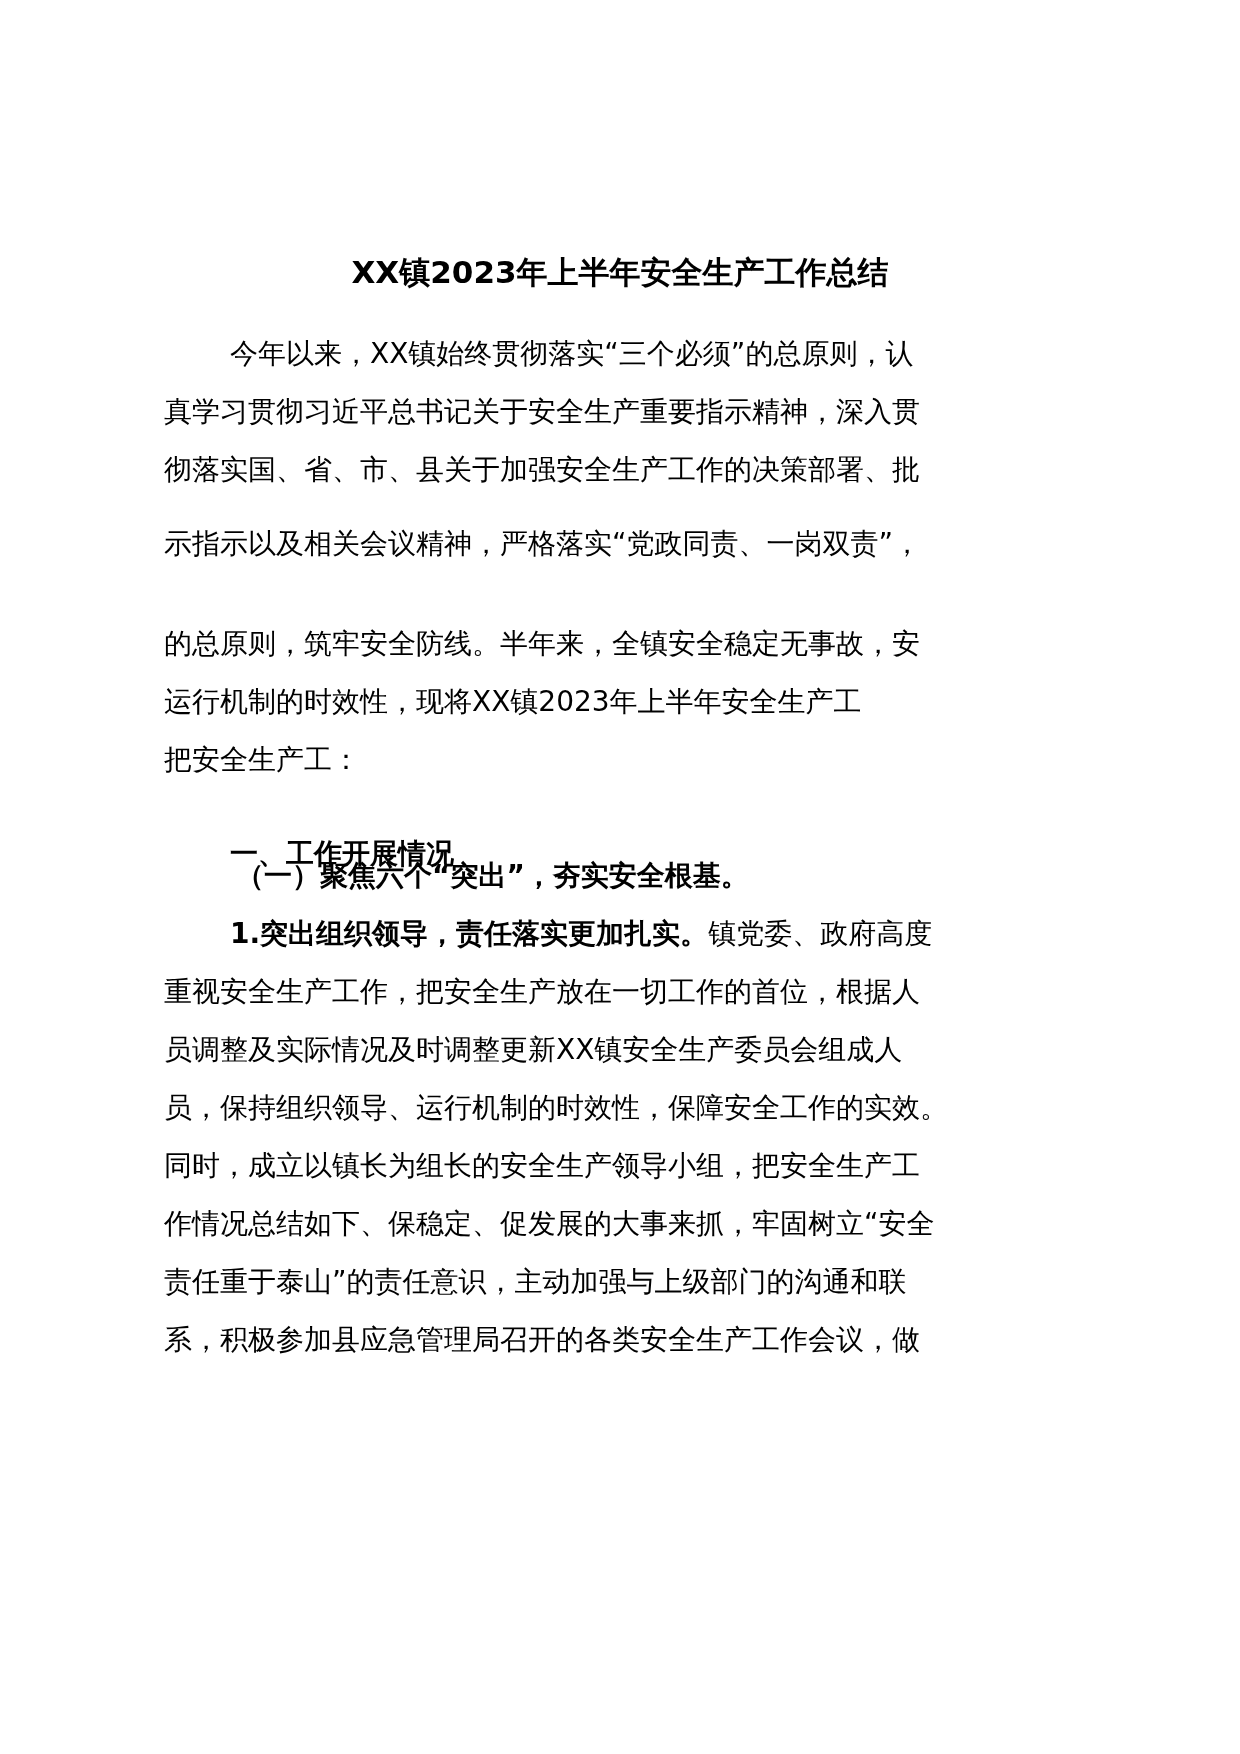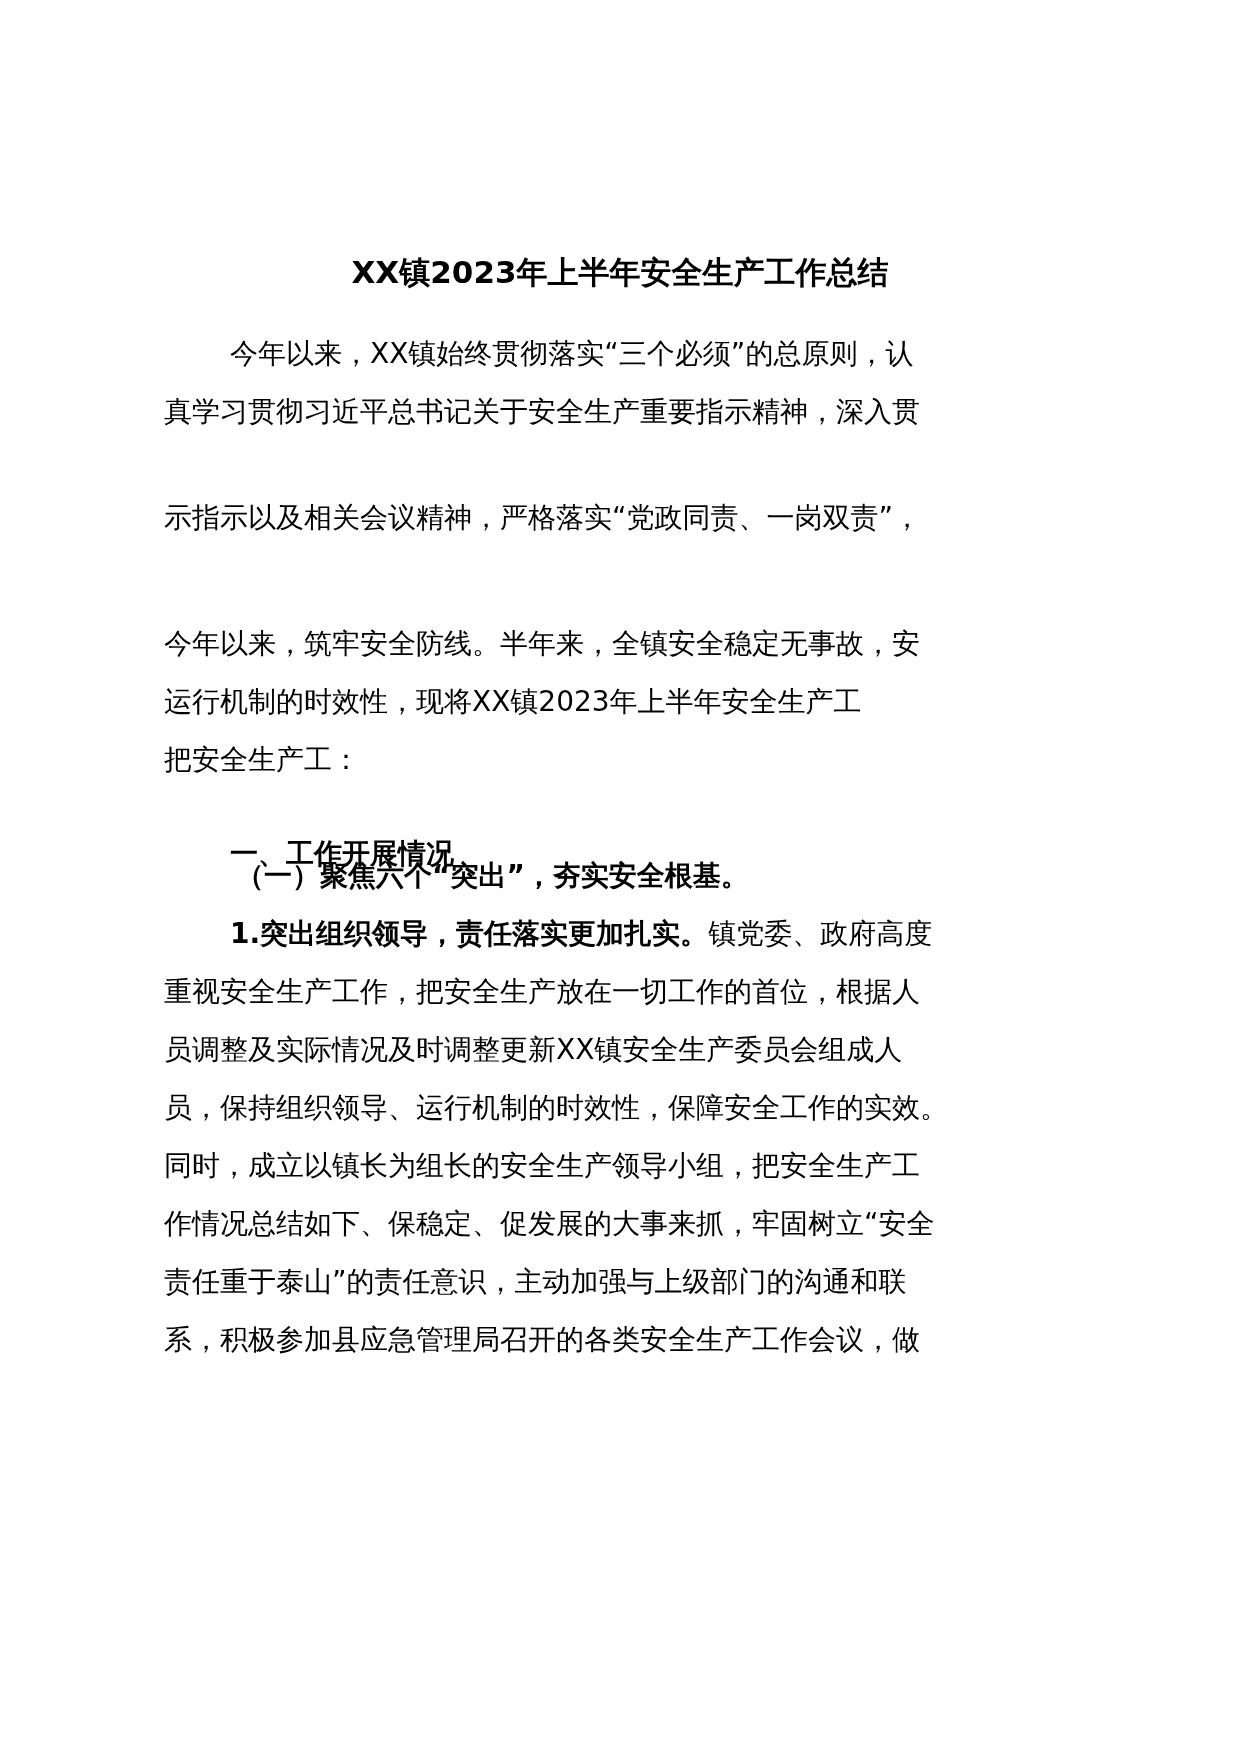--- a/index.html
+++ b/index.html
@@ -15,22 +15,23 @@
   .sub-heading { left: 236px; }
 </style>
 </head>
 <body>
 
 <div class="page">
   <div class="title">XX镇2023年上半年安全生产工作总结</div>
 
   <div class="line indent" style="top:332px">今年以来，XX镇始终贯彻落实“三个必须”的总原则，认</div>
   <div class="line" style="top:390px">真学习贯彻习近平总书记关于安全生产重要指示精神，深入贯</div>
-  <div class="line" style="top:496px">示指示以及相关会议精神，严格落实“党政同责、一岗双责”，</div>
-  <div class="line" style="top:622px">今年以来，筑牢安全防线。半年来，全镇安全稳定无事故，安</div>
+  <div class="line" style="top:448px">彻落实国、省、市、县关于加强安全生产工作的决策部署、批</div>
+  <div class="line" style="top:522px">示指示以及相关会议精神，严格落实“党政同责、一岗双责”，</div>
+  <div class="line" style="top:622px">的总原则，筑牢安全防线。半年来，全镇安全稳定无事故，安</div>
   <div class="line" style="top:680px">运行机制的时效性，现将XX镇2023年上半年安全生产工</div>
   <div class="line" style="top:738px">把安全生产工：</div>
 
   <div class="line indent bold" style="top:832px">一、工作开展情况</div>
   <div class="line sub-heading bold" style="top:854px">（一）聚焦六个“突出”，夯实安全根基。</div>
 
   <div class="line indent" style="top:912px">
     <span class="bold">1.突出组织领导，责任落实更加扎实。</span><span>镇党委、政府高度</span>
   </div>
   <div class="line" style="top:970px">重视安全生产工作，把安全生产放在一切工作的首位，根据人</div>

